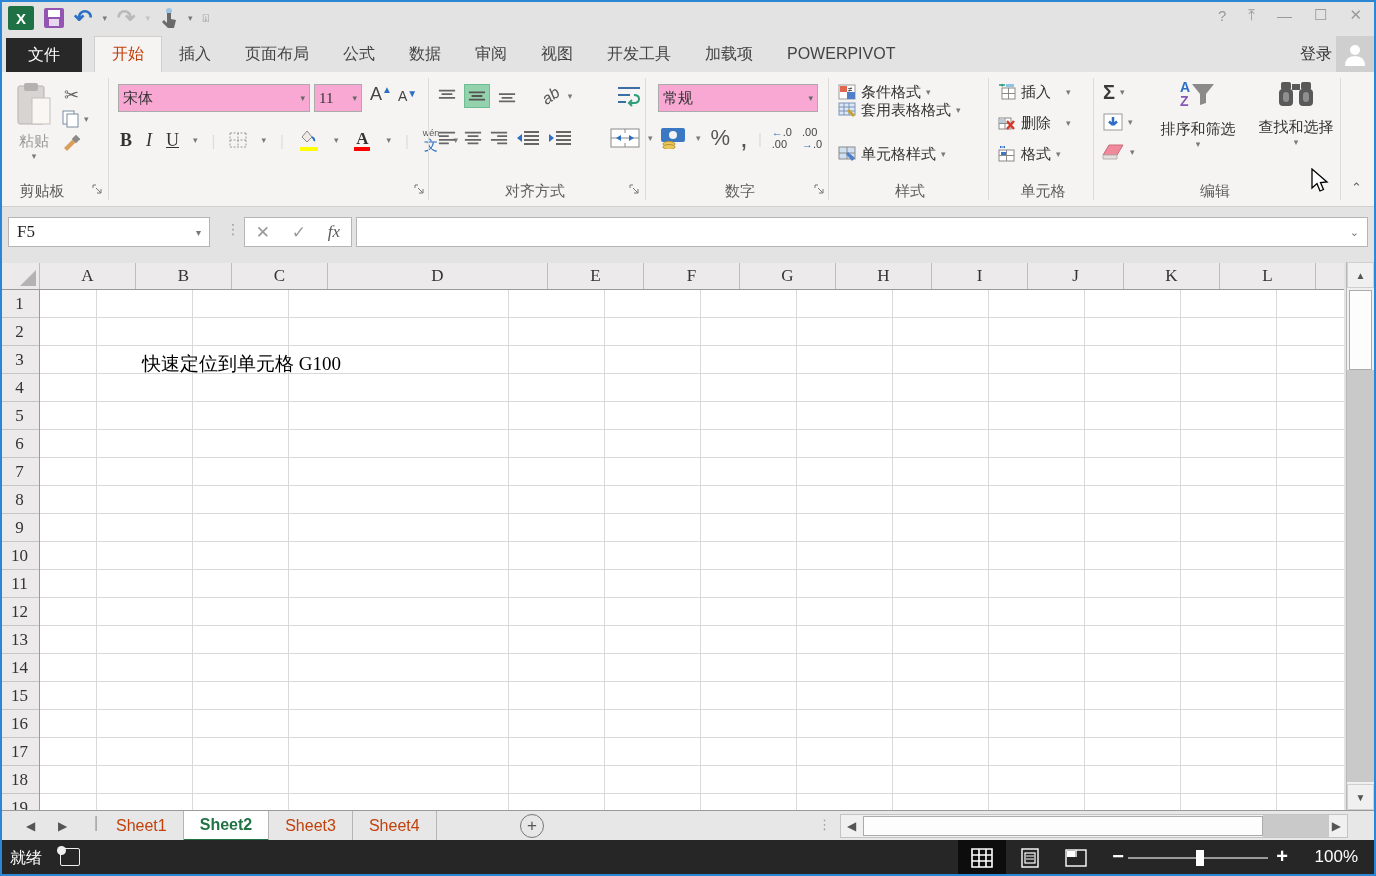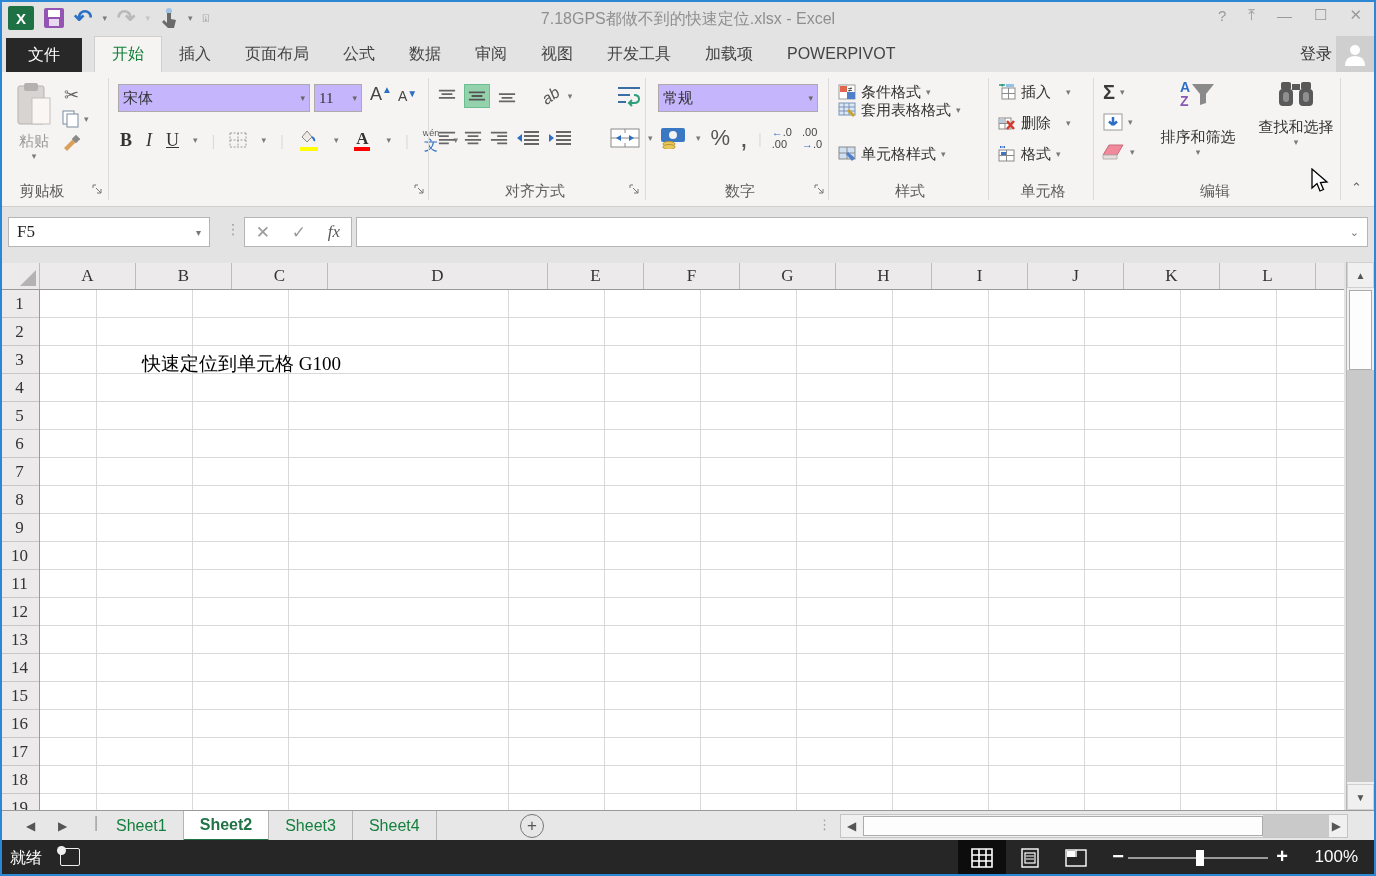--- a/index.html
+++ b/index.html
@@ -20,31 +20,31 @@
   .caret { color:#7a7a7a; font-size:9px; }
   .title-text { position:absolute; top:9px; width:100%; text-align:center; color:#8f8f8f; font-size:16px; }
   .wctrl { position:absolute; top:6px; display:flex; gap:22px; color:#9a9a9a; font-size:15px; right:14px; align-items:center; }
   .wctrl span { cursor:default; }
 
   
   .tabrow { position:absolute; left:0; top:36px; width:1376px; height:36px; background:#e3e3e3; font-size:16px; }
   .file-tab { position:absolute; left:6px; top:2px; width:76px; height:34px; background:#282828; color:#fff; display:flex; align-items:center; justify-content:center; }
   .rtabs { position:absolute; left:94px; top:0; height:36px; display:flex; }
   .rtab { padding:0 17px; display:flex; align-items:center; color:#444; }
-  .rtab.active { background:#f5f4f3; color:#15803d; border:1px solid #cfcfcf; border-bottom:none; }
+  .rtab.active { background:#f5f4f3; color:#c2410c; border:1px solid #cfcfcf; border-bottom:none; }
   .signin { position:absolute; right:44px; top:8px; color:#333; }
   .avatar-box { position:absolute; right:2px; top:0px; width:38px; height:36px; background:#cfcfcf; display:flex; align-items:center; justify-content:center; }
 
   
   .ribbon { position:absolute; left:0; top:72px; width:1376px; height:135px; background:#f5f4f3; border-bottom:1px solid #d0cfce; font-size:15px; color:#333; }
   .gsep { position:absolute; top:6px; height:122px; width:1px; background:#dcdbda; }
   .glabel { position:absolute; top:110px; font-size:15px; color:#5e5d5c; text-align:center; }
   .launcher { position:absolute; top:112px; width:12px; height:12px; border-left:0; color:#8a8a8a; }
   .launcher svg { display:block; }
-  .combo { background:#c4b5fd; border:1px solid #ababab; display:flex; align-items:center; padding:0 4px; height:28px; font-family:"Liberation Serif", serif; }
+  .combo { background:#f9a8d4; border:1px solid #ababab; display:flex; align-items:center; padding:0 4px; height:28px; font-family:"Liberation Serif", serif; }
   .combo .cx { margin-left:auto; color:#666; font-size:9px; }
   .btn-sm { display:inline-flex; align-items:center; justify-content:center; }
   .colorbar { position:absolute; left:2px; bottom:0px; height:4px; }
   .sel-green { background:#94d2ae; border:1px solid #6dbd92; }
   .bigbtn { display:flex; flex-direction:column; align-items:center; }
   .rowbtn { display:flex; align-items:center; gap:5px; height:24px; }
   .mini-ic { width:18px; height:16px; flex:none; }
 
   
   .fbar { position:absolute; left:0; top:207px; width:1376px; height:49px; background:#e3e3e3; }
@@ -66,21 +66,21 @@
   .vscroll { position:absolute; right:2px; top:6px; width:28px; height:548px; background:#f0f0f0; border-left:1px solid #b8b8b8; }
   .vs-arrow { height:26px; display:flex; align-items:center; justify-content:center; color:#555; font-size:10px; background:#f0f0f0; border:1px solid #d0d0d0; }
   .vs-thumb { position:absolute; left:2px; top:28px; width:23px; height:80px; background:#fdfdfd; border:1px solid #ababab; }
   .vs-track { position:absolute; left:0; top:108px; width:28px; height:412px; background:#c9c9c9; }
   .vs-bot { position:absolute; bottom:0; left:0; right:0; }
 
   
   .sheetbar { position:absolute; left:0; top:810px; width:1376px; height:30px; background:#e7e7e7; border-top:1px solid #9a9a9a; font-size:16px; }
   .nav-ar { color:#555; font-size:12px; }
   .stabs { position:absolute; left:100px; top:0; height:30px; display:flex; align-items:stretch; }
-  .stab { padding:0 16px; display:flex; align-items:center; color:#15803d; border-right:1px solid #b5b5b5; }
+  .stab { padding:0 16px; display:flex; align-items:center; color:#c2410c; border-right:1px solid #b5b5b5; }
   .stab.active { background:#fff; color:#217346; font-weight:bold; border-bottom:2px solid #217346; border-right:1px solid #b5b5b5; }
   .addsheet { position:absolute; left:520px; top:3px; width:24px; height:24px; border:1px solid #777; border-radius:50%; color:#555; display:flex; align-items:center; justify-content:center; font-size:17px; }
   .hscroll { position:absolute; left:840px; top:3px; width:508px; height:24px; background:#f0f0f0; border:1px solid #c4c4c4; display:flex; align-items:center; }
   .hs-thumb { position:absolute; left:22px; top:1px; width:400px; height:20px; background:#fdfdfd; border:1px solid #ababab; }
   .hs-track { position:absolute; left:422px; top:0px; width:66px; height:22px; background:#c9c9c9; }
 
   
   .statusbar { position:absolute; left:0; top:840px; width:1376px; height:36px; background:#262626; color:#fff; font-size:16px; }
   .sb-ready { position:absolute; left:10px; top:8px; }
   .macro-ic { position:absolute; left:60px; top:8px; width:20px; height:18px; border:1px solid #eee; border-radius:2px; }
@@ -107,21 +107,20 @@
       <span class="caret">▾</span>
     <span class="redo-g">↷</span>
       <span class="caret" style="color:#c4c4c4">▾</span>
     <svg width="18" height="22" viewBox="0 0 18 22">
         <circle cx="9" cy="4" r="3" fill="#9ec3e6"></circle>
         <path d="M7 6 L7 16 L4 13 L2 15 L8 21 L14 21 L16 13 L11 12 L11 6 Z" fill="#6a6a6a"></path>
       </svg>
       <span class="caret">▾</span>
     <span class="caret" style="font-size:11px">⍗</span>
   </div>
-  <div class="title-text">7.18GPS都做不到的快速定位.xlsx - Excel</div>
   <div class="wctrl">
     <span>?</span>
     <span>⤒</span>
     <span>—</span>
     <span>☐</span>
     <span>✕</span>
   </div>
 </div>
 
 <div class="tabrow">
@@ -400,21 +399,21 @@
   <div class="bigbtn abs" style="left:1150px; top:8px; width:96px;">
     <span style="display:flex; align-items:center;">
       <span style="display:inline-flex; flex-direction:column; font-weight:bold; font-size:14px; line-height:1;">
           <span style="color:#2d6fc4;">A</span>
           <span style="color:#8658b5;">Z</span>
         </span>
       <svg width="26" height="26" viewBox="0 0 26 26">
           <path d="M2 3 L24 3 L16 13 L16 22 L10 24 L10 13 Z" fill="#8a8a8a"></path>
         </svg>
     </span>
-    <span style="margin-top:20px; white-space:nowrap;">排序和筛选</span>
+    <span style="margin-top:12px; white-space:nowrap;">排序和筛选</span>
     <span class="caret">▾</span>
   </div>
   <div class="bigbtn abs" style="left:1248px; top:8px; width:96px;">
     <svg width="36" height="28" viewBox="0 0 36 28">
         <rect x="3" y="2" width="10" height="8" rx="2" fill="#595959"></rect>
         <rect x="23" y="2" width="10" height="8" rx="2" fill="#595959"></rect>
         <rect x="14" y="4" width="8" height="6" fill="#595959"></rect>
         <rect x="1" y="9" width="14" height="17" rx="4" fill="#595959"></rect>
         <rect x="21" y="9" width="14" height="17" rx="4" fill="#595959"></rect>
         <rect x="5" y="12" width="6" height="10" rx="3" fill="#8f8f8f"></rect>

